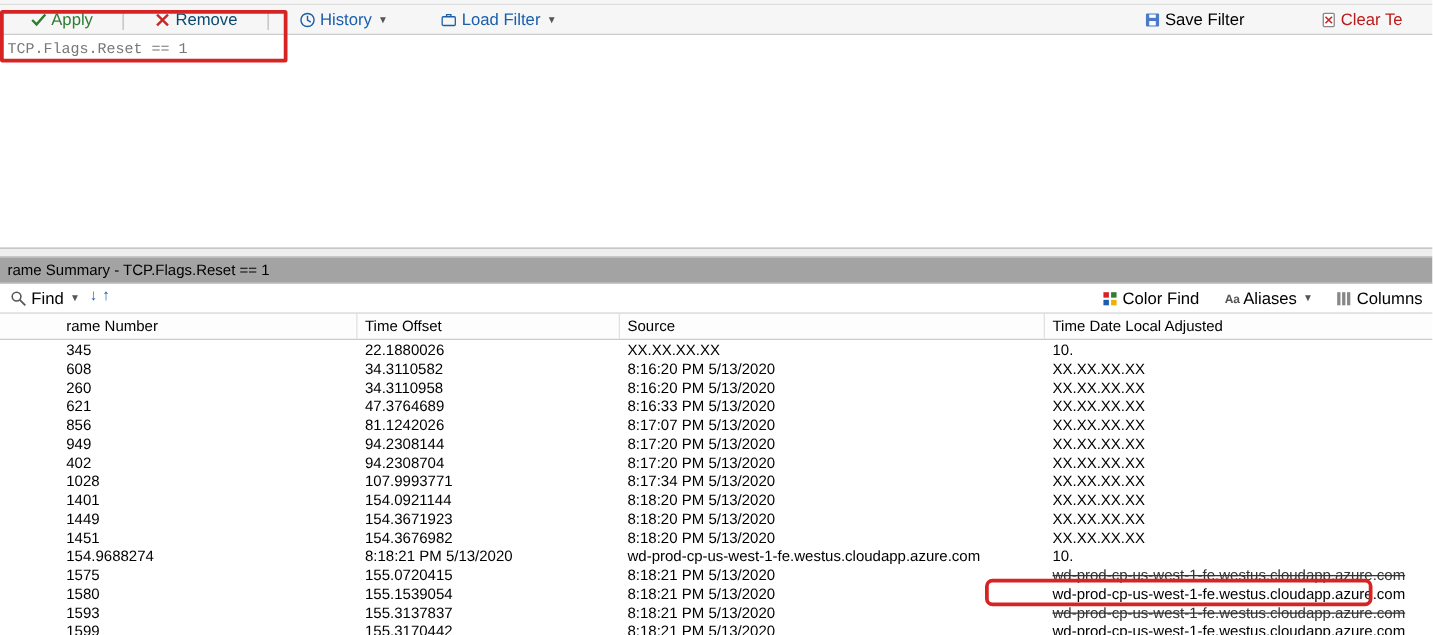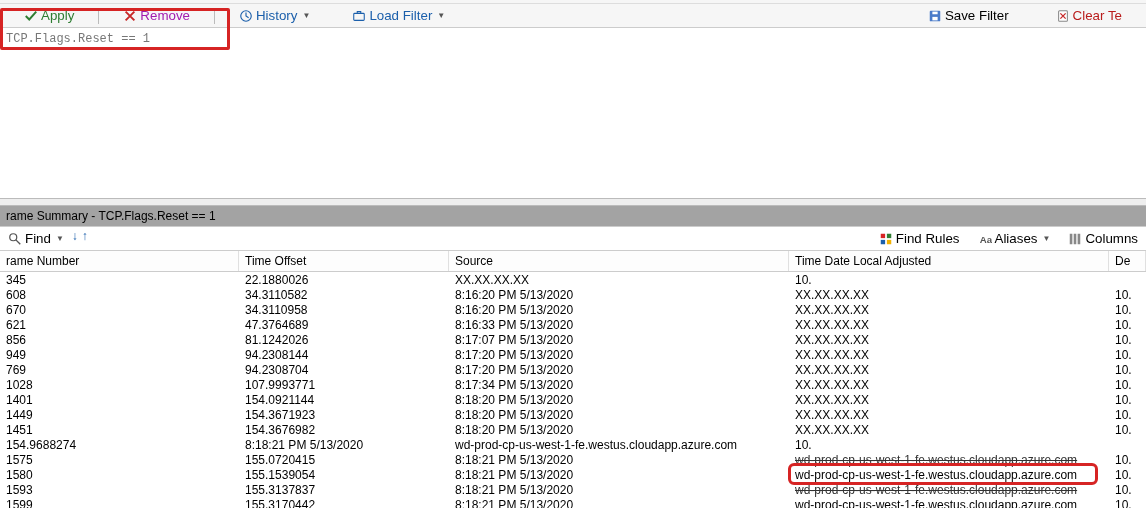--- a/index.html
+++ b/index.html
@@ -29,23 +29,23 @@
       background: none;
       border: none;
       color: #1b5fab;
       padding: 2px 20px;
       display: inline-flex;
       align-items: center;
       gap: 3px;
       cursor: pointer;
     }
     .filter-toolbar button.green { color: #2e7d32; }
-    .filter-toolbar button.red { color: #a21caf; }
+    .filter-toolbar button.red { color: #0c4a6e; }
     .dropdown-arrow { font-size: 8px; color: #555; margin-left: 2px; }
-    .right-toolbar { margin-left: auto; display: flex; gap: 7px; }
+    .right-toolbar { margin-left: auto; display: flex; gap: 20px; }
     .icon-mini { width: 14px; height: 14px; display: inline-block; }
 
     .filter-input-wrap {
       padding: 2px;
       position: relative;
     }
     .filter-input {
       font-family: "Courier New", monospace;
       font-size: 12px;
       padding: 2px 4px;
@@ -89,20 +89,21 @@
       display: inline-flex;
       align-items: center;
       gap: 3px;
       cursor: pointer;
     }
 
     .grid-header, .grid-row {
       display: grid;
       grid-template-columns: 239px 210px 340px 320px 1fr;
       align-items: center;
+      padding-left: 47px;
     }
     .grid-header {
       font-weight: normal;
       border-bottom: 1px solid #ccc;
       background: #fdfdfd;
     }
     .grid-header > div {
       padding: 3px 6px;
       border-right: 1px solid #e0e0e0;
       white-space: nowrap;
@@ -213,21 +214,21 @@
   <span class="arrow-up">↑</span>
 
   <div class="right-toolbar">
     <button>
       <svg class="icon-mini" viewBox="0 0 16 16">
           <rect x="2" y="2" width="5" height="5" fill="#d62424"></rect>
           <rect x="9" y="2" width="5" height="5" fill="#2e7d32"></rect>
           <rect x="2" y="9" width="5" height="5" fill="#1b5fab"></rect>
           <rect x="9" y="9" width="5" height="5" fill="#f0b000"></rect>
         </svg>
-      <span>Find Rules</span>
+      <span>Color Find</span>
     </button>
     <button>
       <svg class="icon-mini" viewBox="0 0 16 16">
           <text x="2" y="12" font-size="11" fill="#555" font-weight="bold">Aa</text>
         </svg>
       <span>Aliases</span>
       <span class="dropdown-arrow">▼</span>
     </button>
     <button>
       <svg class="icon-mini" viewBox="0 0 16 16">
@@ -257,21 +258,21 @@
         <div>10.</div>
       </div>
       <div class="grid-row">
         <div>608</div>
         <div>34.3110582</div>
         <div>8:16:20 PM 5/13/2020</div>
         <div>XX.XX.XX.XX</div>
         <div>10.</div>
       </div>
       <div class="grid-row">
-        <div>670</div>
+        <div>260</div>
         <div>34.3110958</div>
         <div>8:16:20 PM 5/13/2020</div>
         <div>XX.XX.XX.XX</div>
         <div>10.</div>
       </div>
       <div class="grid-row">
         <div>621</div>
         <div>47.3764689</div>
         <div>8:16:33 PM 5/13/2020</div>
         <div>XX.XX.XX.XX</div>
@@ -285,21 +286,21 @@
         <div>10.</div>
       </div>
       <div class="grid-row">
         <div>949</div>
         <div>94.2308144</div>
         <div>8:17:20 PM 5/13/2020</div>
         <div>XX.XX.XX.XX</div>
         <div>10.</div>
       </div>
       <div class="grid-row">
-        <div>769</div>
+        <div>402</div>
         <div>94.2308704</div>
         <div>8:17:20 PM 5/13/2020</div>
         <div>XX.XX.XX.XX</div>
         <div>10.</div>
       </div>
       <div class="grid-row">
         <div>1028</div>
         <div>107.9993771</div>
         <div>8:17:34 PM 5/13/2020</div>
         <div>XX.XX.XX.XX</div>

